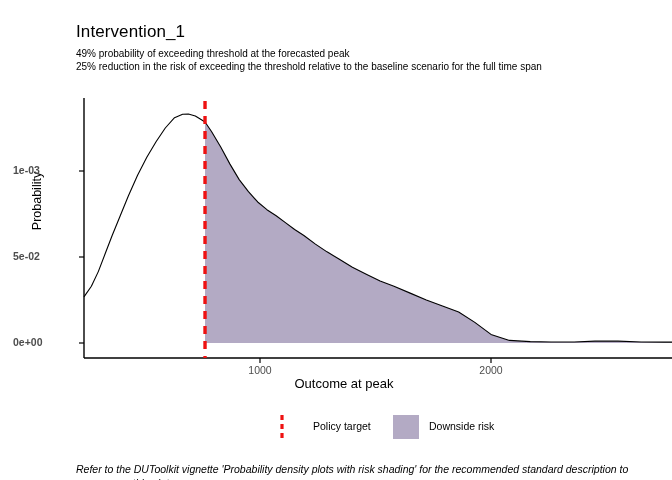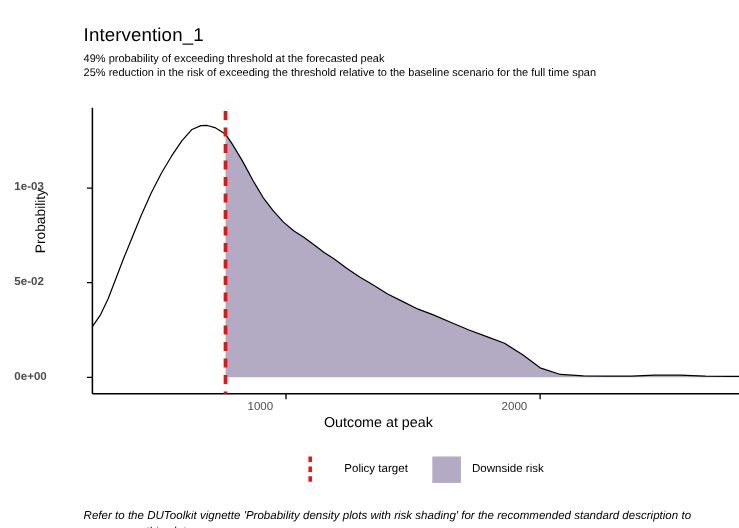--- a/index.html
+++ b/index.html
@@ -31,21 +31,21 @@
   }
   .axis-title-x{
     position:absolute;left:231px;top:360px;width:200px;
     text-align:center;font-size:13px;color:#000;
   }
   .ytick{
     position:absolute;right:0;width:60px;text-align:left;
     font-size:10.5px;color:#4d4d4d;font-weight:bold;
   }
   .xtick{
-    position:absolute;width:70px;
+    position:absolute;width:70px;text-align:center;
     font-size:10.5px;color:#4d4d4d;
   }
   .legend-label{position:absolute;font-size:10.5px;color:#000;white-space:nowrap;}
 
   .caption{
     position:absolute;left:63px;top:446px;width:600px;
     font-size:10.5px;line-height:14px;font-style:italic;color:#000;
   }
 </style>
 </head>

